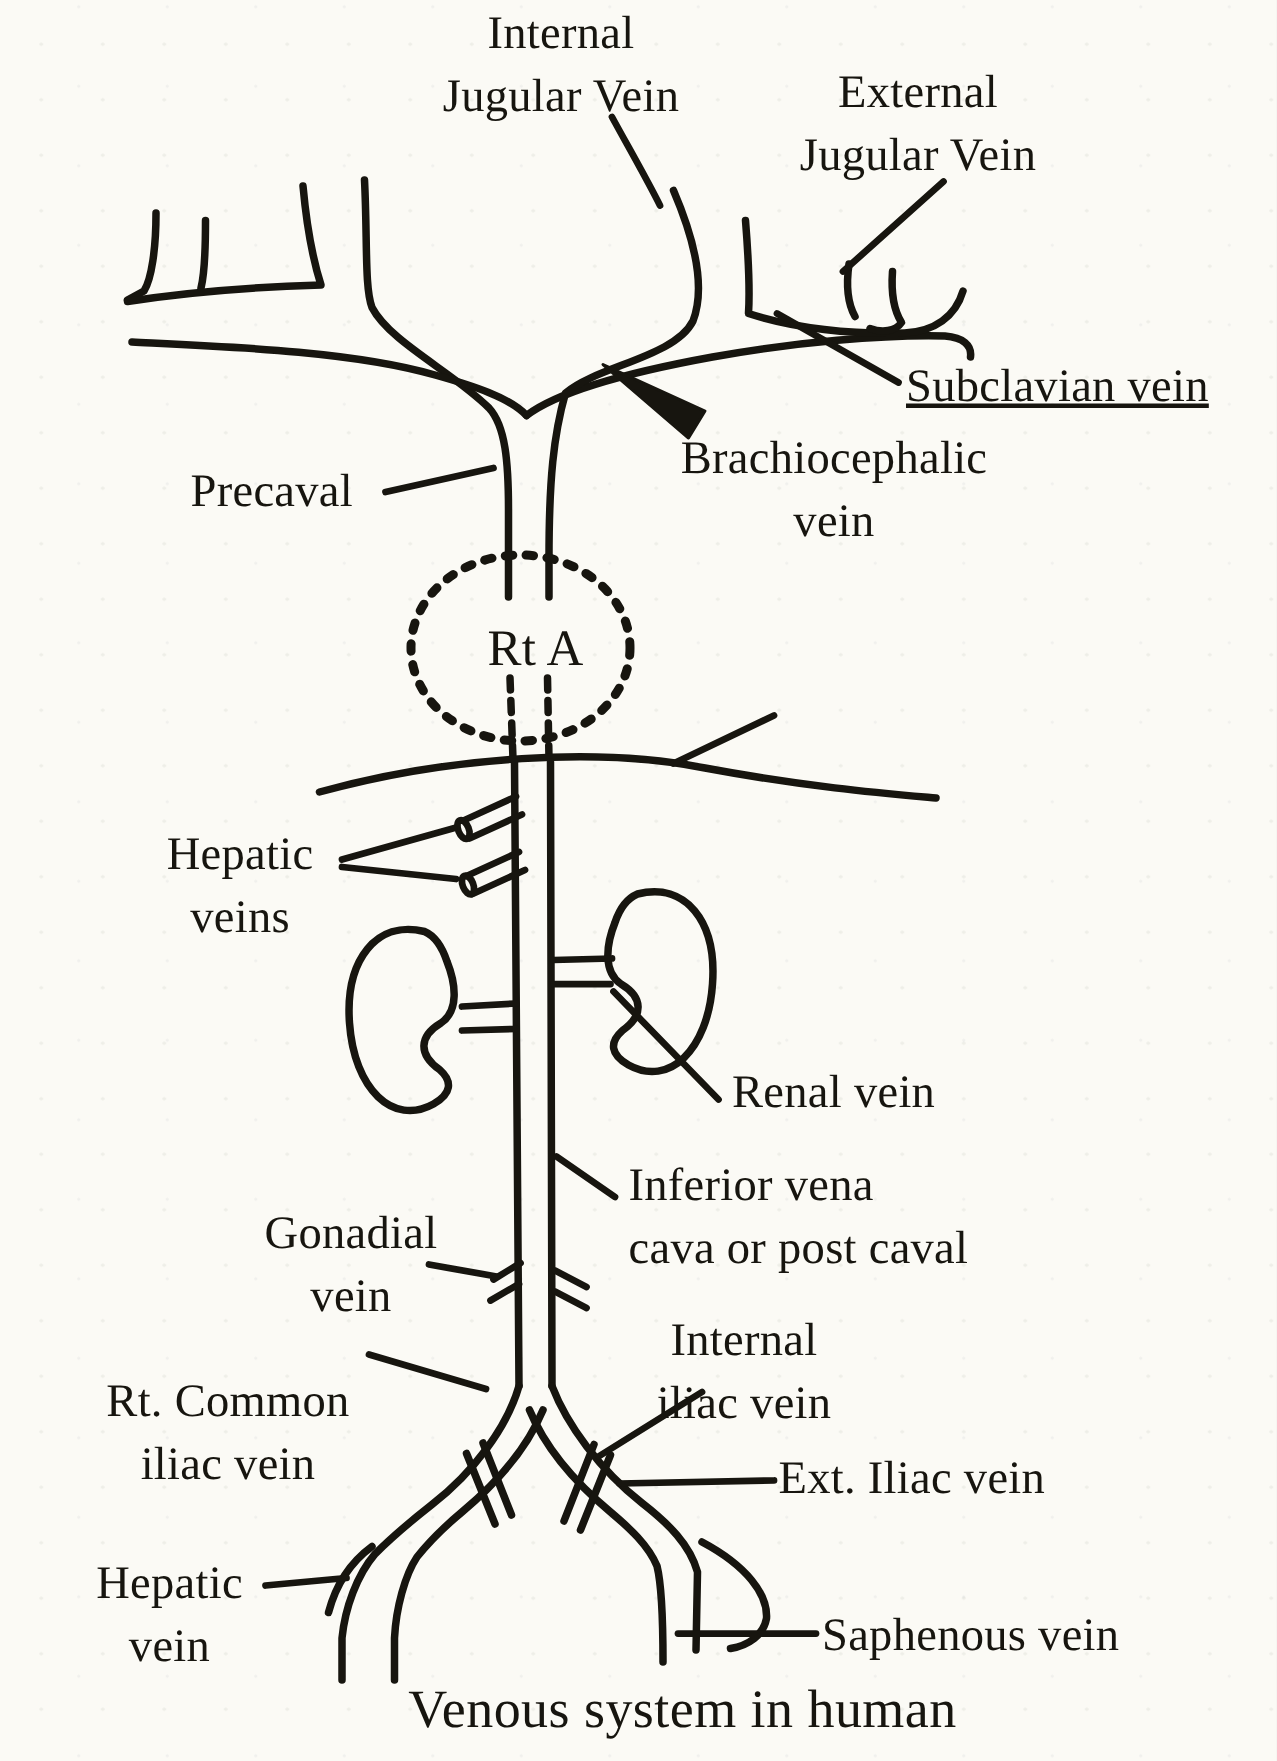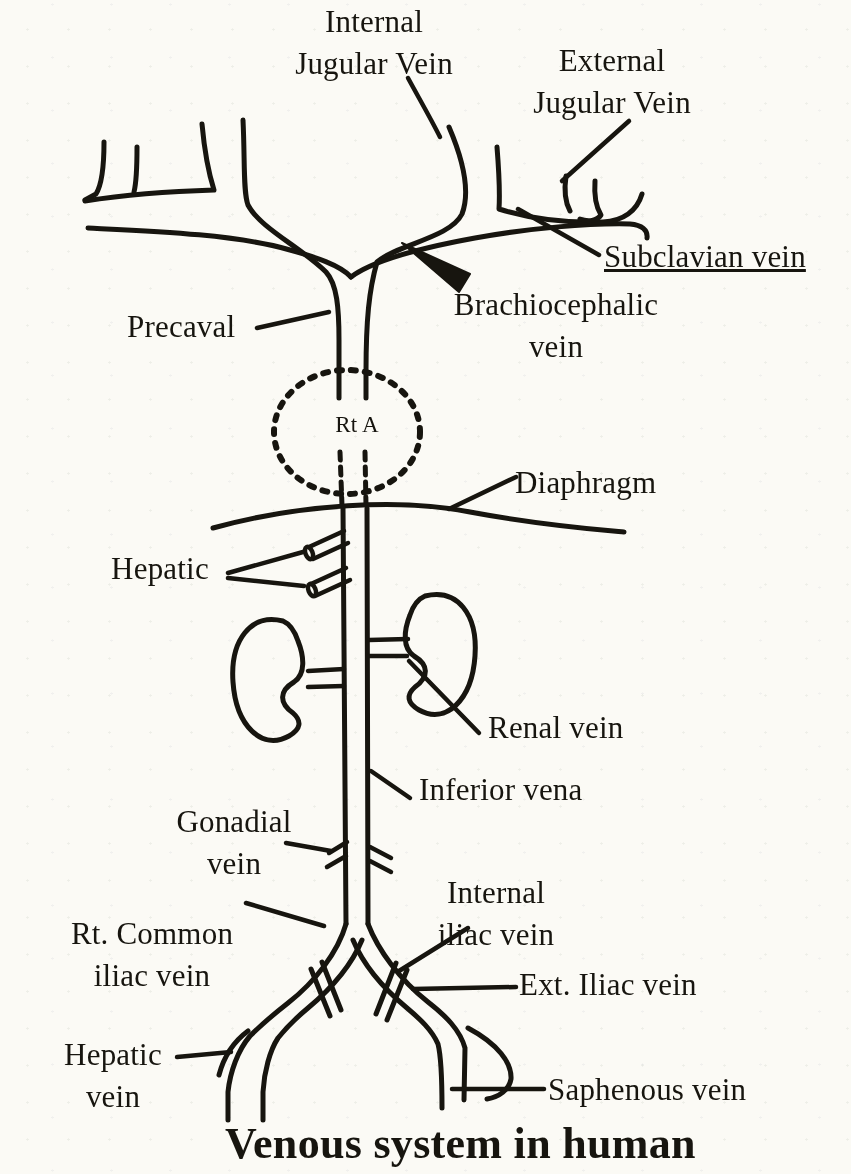--- a/index.html
+++ b/index.html
@@ -14,24 +14,24 @@
     background-size:41px 37px, 59px 53px;
     background-position:7px 11px, 23px 31px;
     color:var(--ink);
   }
   svg.art { position:absolute; inset:0; color:var(--ink); }
   .lbl {
     position:absolute; font-size:31px; line-height:1.34; color:var(--ink);
     text-align:center; white-space:nowrap; letter-spacing:.2px;
   }
   .lbl.left { text-align:left; }
-  .lbl.heart { font-size:23px; }
+  .lbl.heart { font-size:34px; }
   .caption {
     position:absolute; left:225px; top:1118px; width:460px;
-    font-size:44px; font-weight:bold; text-align:center; color:var(--ink);
+    font-size:36px; font-weight:normal; text-align:center; color:var(--ink);
     letter-spacing:.3px; white-space:nowrap;
   }
 </style>
 </head>
 <body>
 
 <div id="page">
 
   <svg class="art" width="851" height="1174" viewBox="0 0 851 1174" fill="none" stroke="currentColor" stroke-width="5" stroke-linecap="round" stroke-linejoin="round">
 
@@ -134,34 +134,33 @@
   </div>
 
   <div class="lbl left" style="left:127px; top:306px;">
     <div>Precaval</div>
   </div>
 
   <div class="lbl heart" style="left:312px; top:410px; width:90px;">
     <div>Rt A</div>
   </div>
 
-  <div class="lbl left" style="left:515px; top:462px;">
-    <div>Diaphragm</div>
-  </div>
 
   <div class="lbl" style="left:88px; top:548px; width:144px;">
     <div>Hepatic</div>
+    <div>veins</div>
   </div>
 
   <div class="lbl left" style="left:488px; top:707px;">
     <div>Renal vein</div>
   </div>
 
   <div class="lbl left" style="left:419px; top:769px;">
     <div>Inferior vena</div>
+    <div>cava or post caval</div>
   </div>
 
   <div class="lbl" style="left:164px; top:801px; width:140px;">
     <div>Gonadial</div>
     <div>vein</div>
   </div>
 
   <div class="lbl" style="left:416px; top:872px; width:160px;">
     <div>Internal</div>
     <div>iliac vein</div>

